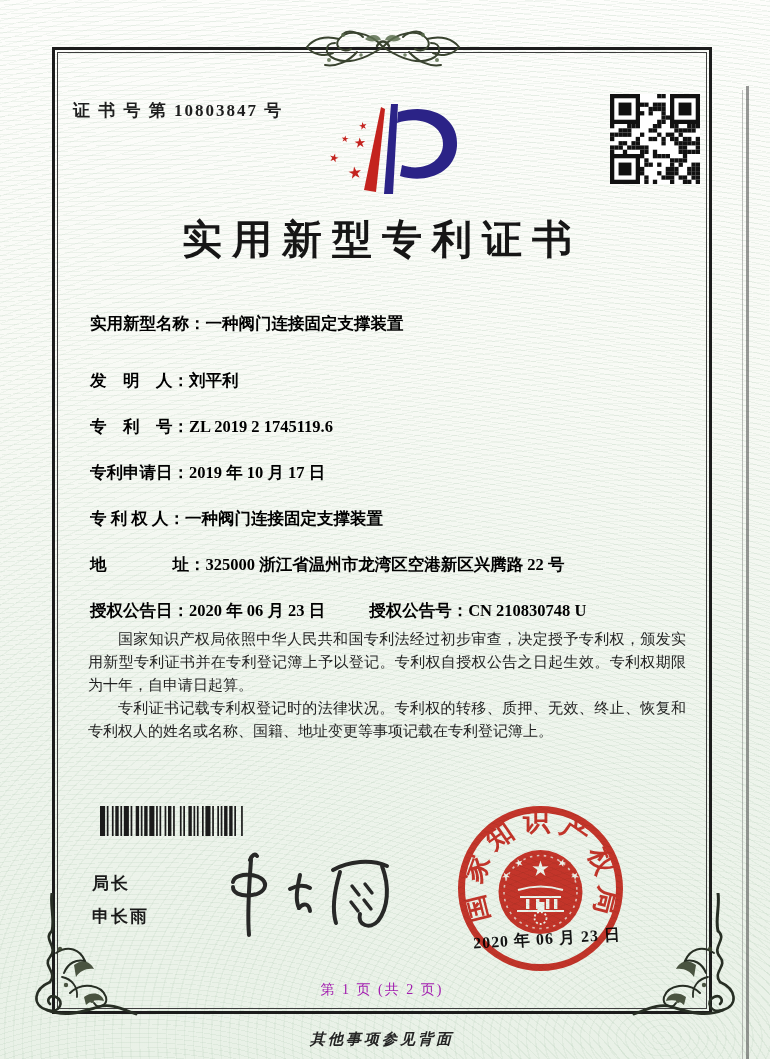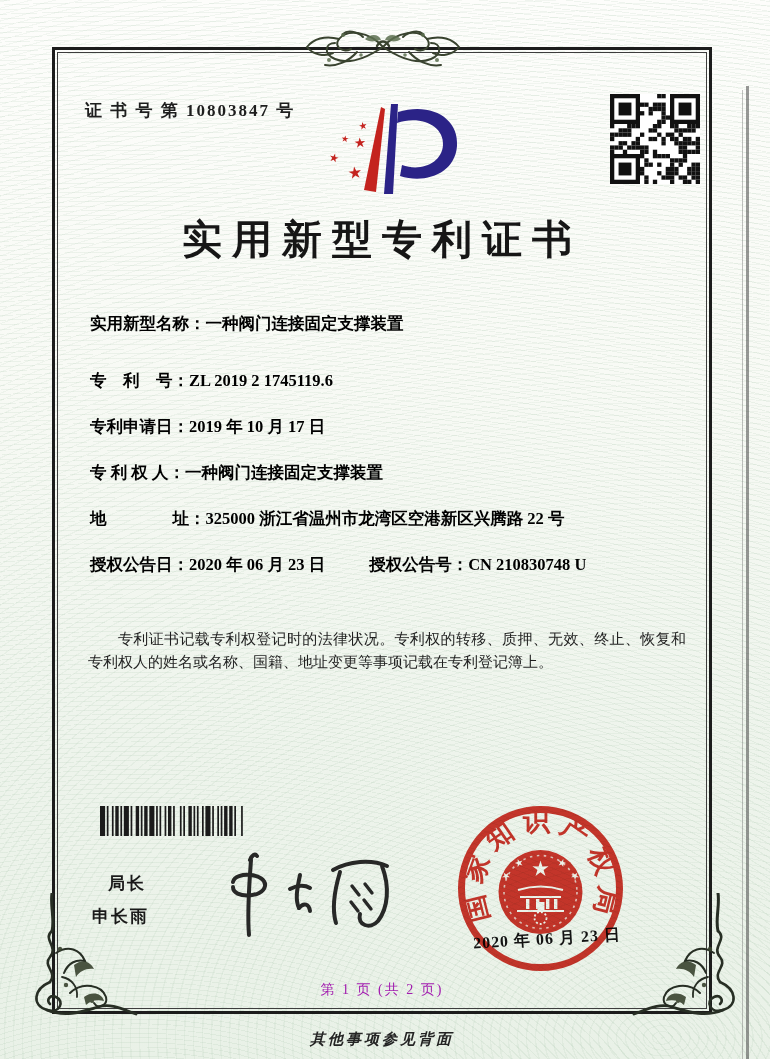--- a/index.html
+++ b/index.html
@@ -10,30 +10,30 @@
   }
   body::before{
     content:"";position:absolute;inset:0;pointer-events:none;
     background:
       repeating-radial-gradient(ellipse 900px 520px at 18% 112%, rgba(116,163,124,.10) 0 1.5px, rgba(0,0,0,0) 1.5px 8px),
       repeating-radial-gradient(ellipse 950px 620px at 86% 98%, rgba(116,163,124,.08) 0 1.5px, rgba(0,0,0,0) 1.5px 9px);
   }
   .abs{position:absolute;}
   .frame{left:52px;top:47px;width:660px;height:967px;border:3px solid #1c1c1c;box-sizing:border-box;}
   .frame-inner{position:absolute;inset:2px;border:1px solid #3d3d3d;}
-  .cert-number{left:73px;top:99px;font-size:17px;font-weight:700;letter-spacing:2px;color:#1e1e1e;margin-left:12px;}
+  .cert-number{left:73px;top:99px;font-size:17px;font-weight:700;letter-spacing:2px;color:#1e1e1e;}
   .title{left:52px;width:660px;top:212px;text-align:center;font-size:40px;font-weight:700;
          letter-spacing:10px;color:#161616;}
   .fields{left:90px;top:313px;width:596px;font-size:16.5px;font-weight:700;color:#000000;line-height:21px;}
   .frow{margin-bottom:25px;white-space:nowrap;}
   .frow:first-child{margin-bottom:36px;}
   .gap2{display:inline-block;width:44px;}
   .body-text{left:88px;top:628px;width:598px;font-size:15px;line-height:23px;color:#1f1f1f;}
   .body-text p{margin:0;text-indent:2em;text-align:justify;}
-  .signer-title{left:92px;top:872px;font-size:17px;font-weight:700;color:#1a1a1a;letter-spacing:2px;margin-left:16px;}
+  .signer-title{left:92px;top:872px;font-size:17px;font-weight:700;color:#1a1a1a;letter-spacing:2px;}
   .signer-name{left:92px;top:905px;font-size:17px;font-weight:700;color:#1a1a1a;letter-spacing:2px;text-align:right;}
   .signature{left:205px;top:842px;}
   .barcode{left:100px;top:806px;}
   .logo{left:323px;top:88px;}
   .qr{left:610px;top:94px;}
   .seal{left:438px;top:786px;mix-blend-mode:multiply;opacity:.93;}
   .seal-date{left:462px;top:929px;width:170px;text-align:center;font-size:16px;font-weight:700;
              color:#131313;transform:rotate(-3.5deg);letter-spacing:1px;}
   .page-num{left:52px;width:660px;top:981px;text-align:center;font-size:14px;letter-spacing:2px;color:#a21caf;}
   .back-note{left:52px;width:660px;top:1030px;text-align:center;font-size:15px;font-style:italic;
@@ -267,28 +267,30 @@
       <rect x="0" y="60" width="30" height="30" fill="#111"></rect>
       <rect x="4.285714285714286" y="64.28571428571428" width="21.428571428571427" height="21.428571428571427" fill="#fff"></rect>
       <rect x="8.571428571428571" y="68.57142857142857" width="12.857142857142858" height="12.857142857142858" fill="#111"></rect>
     </g>
 </svg>
 
 <div class="abs title">实用新型专利证书</div>
 
 <div class="abs fields">
   <div class="frow"><span>实用新型名称：</span><span>一种阀门连接固定支撑装置</span></div>
+  <div class="frow"><span>发　明　人：</span><span>刘平利</span></div>
   <div class="frow"><span>专　利　号：</span><span>ZL 2019 2 1745119.6</span></div>
   <div class="frow"><span>专利申请日：</span><span>2019 年 10 月 17 日</span></div>
   <div class="frow"><span>专 利 权 人：</span><span>一种阀门连接固定支撑装置</span></div>
   <div class="frow"><span>地　　　　址：</span><span>325000 浙江省温州市龙湾区空港新区兴腾路 22 号</span></div>
   <div class="frow"><span>授权公告日：</span><span>2020 年 06 月 23 日</span><span class="gap2"></span><span>授权公告号：</span><span>CN 210830748 U</span></div>
 </div>
 
 <div class="abs body-text">
+  <p>国家知识产权局依照中华人民共和国专利法经过初步审查，决定授予专利权，颁发实用新型专利证书并在专利登记簿上予以登记。专利权自授权公告之日起生效。专利权期限为十年，自申请日起算。</p>
   <p>专利证书记载专利权登记时的法律状况。专利权的转移、质押、无效、终止、恢复和专利权人的姓名或名称、国籍、地址变更等事项记载在专利登记簿上。</p>
 </div>
 
 <svg class="abs barcode" id="barcode-svg" width="205" height="30" viewBox="0 0 205 30">
   <g id="barcode-bars" fill="#1b1b1b">
       <rect x="0.00" y="0" width="5.10" height="30"></rect>
       <rect x="6.80" y="0" width="1.70" height="30"></rect>
       <rect x="11.90" y="0" width="1.70" height="30"></rect>
       <rect x="15.30" y="0" width="3.40" height="30"></rect>
       <rect x="20.40" y="0" width="1.70" height="30"></rect>

